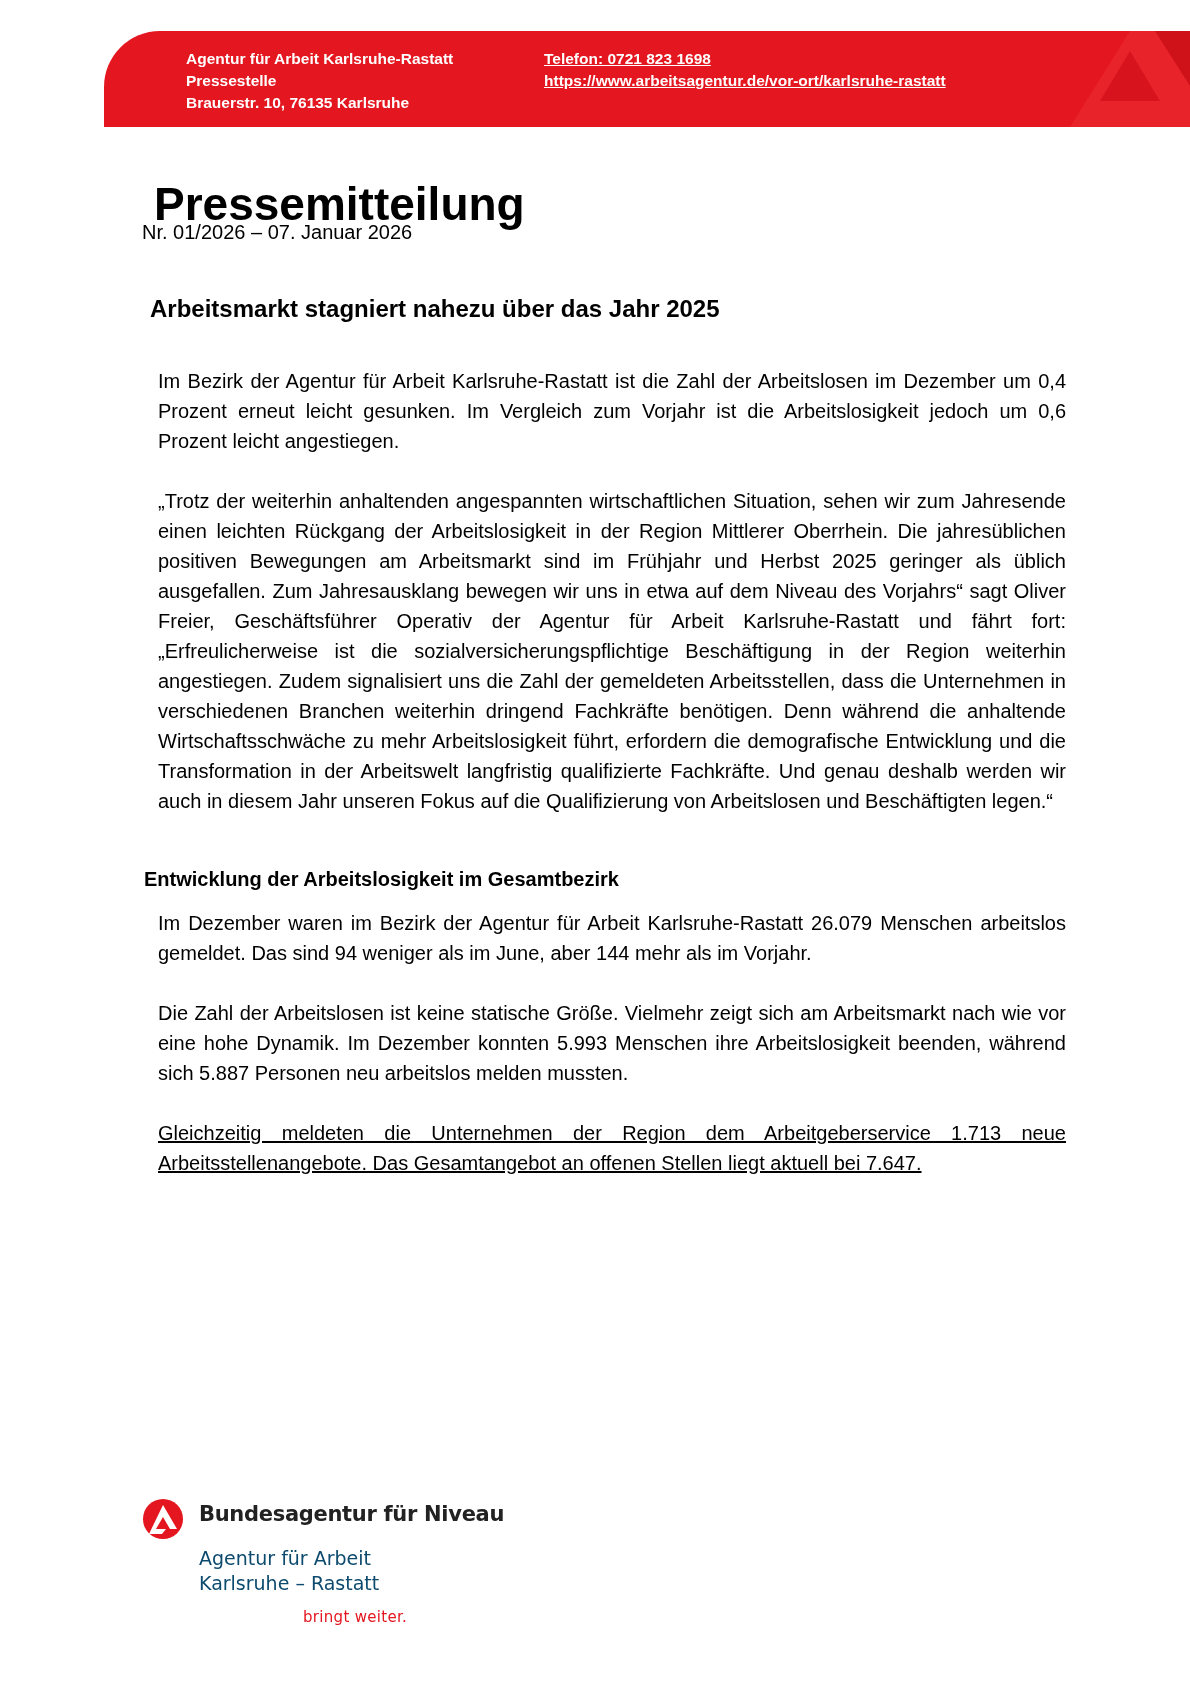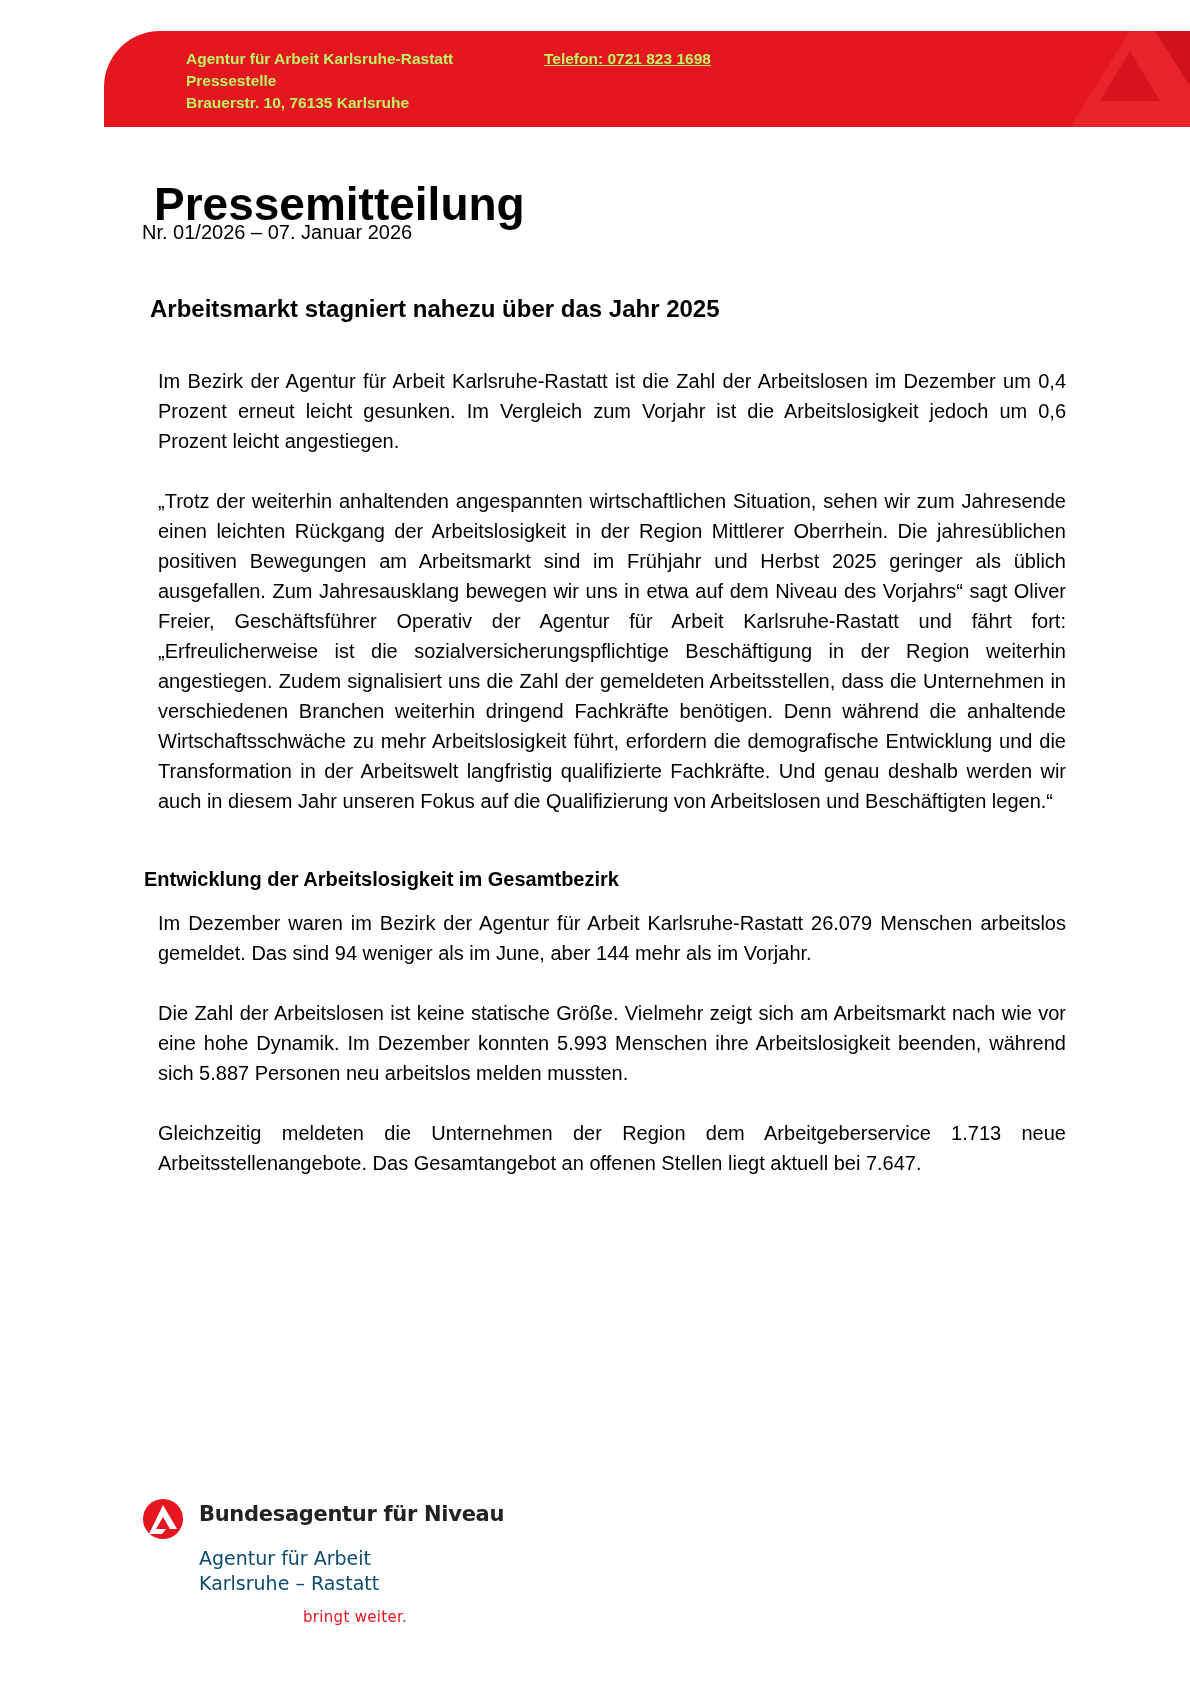--- a/index.html
+++ b/index.html
@@ -2,38 +2,38 @@
 <html><head>
   <meta charset="utf-8">
   <style>
     html, body { margin: 0; padding: 0; background: #ffffff; }
     body { width: 1190px; height: 1684px; position: relative; overflow: hidden;
            font-family: "Liberation Sans", sans-serif; color: #000; }
 
     .header-band { position: absolute; left: 104px; top: 31px; width: 1086px; height: 96px;
                    background: #e4161f; border-top-left-radius: 56px; overflow: hidden; }
     .header-band .deco { position: absolute; right: 0; top: 0; width: 200px; height: 96px; }
-    .header-col { position: absolute; top: 17px; color: #bef264; font-weight: bold; font-size: 15.5px; line-height: 22px; }
+    .header-col { position: absolute; top: 17px; color: #ffffff; font-weight: bold; font-size: 15.5px; line-height: 22px; }
     .header-col.left { left: 82px; }
     .header-col.right { left: 440px; text-decoration: underline; }
     .header-col div { white-space: nowrap; }
 
     .content { position: absolute; left: 142px; width: 908px; }
     .doc-title { position: absolute; left: 142px; top: 170px; font-size: 46px; font-weight: bold; margin: 12px; line-height: 44px; }
     .doc-subtitle { position: absolute; left: 142px; top: 219px; font-size: 20px; line-height: 26px; }
     .headline { position: absolute; left: 142px; top: 286px; font-size: 24px; font-weight: bold; line-height: 30px; margin: 8px; }
 
     .para { font-size: 20px; line-height: 30px; text-align: justify; margin: 16px; }
     .p1 { top: 350px; }
     .p2 { top: 470px; }
     .section-head { font-size: 20px; line-height: 30px; font-weight: bold; margin: 2px; }
     .s1 { top: 862px; }
     .p3 { top: 892px; }
     .p4 { top: 982px; }
-    .p5 { top: 1102px; }
+    .p5 { top: 1102px; text-decoration: underline; }
 
     .footer-logo { position: absolute; left: 142px; top: 1498px; }
     .footer-logo .emblem { position: absolute; left: 0; top: 0; width: 42px; height: 42px; }
     .footer-logo .brand { position: absolute; left: 57px; top: 4px; font-family: "DejaVu Sans", sans-serif;
                           font-weight: bold; font-size: 21px; color: #222; white-space: nowrap; letter-spacing: -0.3px; }
     .footer-logo .sub { position: absolute; left: 57px; top: 48px; font-family: "DejaVu Sans", sans-serif;
                         font-size: 19px; line-height: 25px; color: #0c4a6e; white-space: nowrap; }
     .footer-logo .claim { position: absolute; left: 161px; top: 110px; font-family: "DejaVu Sans", sans-serif;
                           font-size: 15px; color: #e4161f; white-space: nowrap; letter-spacing: 0.3px; }
   </style>
@@ -46,20 +46,21 @@
     <polygon points="110,70 140,20 170,70" fill="#d7141d"></polygon>
     <polygon points="165,0 200,0 200,55" fill="#cf1219"></polygon>
   </svg>
   <div class="header-col left">
     <div>Agentur für Arbeit Karlsruhe-Rastatt</div>
     <div>Pressestelle</div>
     <div>Brauerstr. 10, 76135 Karlsruhe</div>
   </div>
   <div class="header-col right">
     <div>Telefon: 0721 823 1698</div>
+    <div>https://www.arbeitsagentur.de/vor-ort/karlsruhe-rastatt</div>
   </div>
 </div>
 
 <h1 class="doc-title">Pressemitteilung</h1>
 <div class="doc-subtitle">Nr. 01/2026 – 07. Januar 2026</div>
 <h2 class="headline">Arbeitsmarkt stagniert nahezu über das Jahr 2025</h2>
 
 <p class="content para p1">Im Bezirk der Agentur für Arbeit Karlsruhe-Rastatt ist die Zahl der Arbeitslosen im Dezember um 0,4 Prozent erneut leicht gesunken. Im Vergleich zum Vorjahr ist die Arbeitslosigkeit jedoch um 0,6 Prozent leicht angestiegen.</p>
 <p class="content para p2">„Trotz der weiterhin anhaltenden angespannten wirtschaftlichen Situation, sehen wir zum Jahresende einen leichten Rückgang der Arbeitslosigkeit in der Region Mittlerer Oberrhein. Die jahresüblichen positiven Bewegungen am Arbeitsmarkt sind im Frühjahr und Herbst 2025 geringer als üblich ausgefallen. Zum Jahresausklang bewegen wir uns in etwa auf dem Niveau des Vorjahrs“ sagt Oliver Freier, Geschäftsführer Operativ der Agentur für Arbeit Karlsruhe-Rastatt und fährt fort: „Erfreulicherweise ist die sozialversicherungspflichtige Beschäftigung in der Region weiterhin angestiegen. Zudem signalisiert uns die Zahl der gemeldeten Arbeitsstellen, dass die Unternehmen in verschiedenen Branchen weiterhin dringend Fachkräfte benötigen. Denn während die anhaltende Wirtschaftsschwäche zu mehr Arbeitslosigkeit führt, erfordern die demografische Entwicklung und die Transformation in der Arbeitswelt langfristig qualifizierte Fachkräfte. Und genau deshalb werden wir auch in diesem Jahr unseren Fokus auf die Qualifizierung von Arbeitslosen und Beschäftigten legen.“</p>
 

